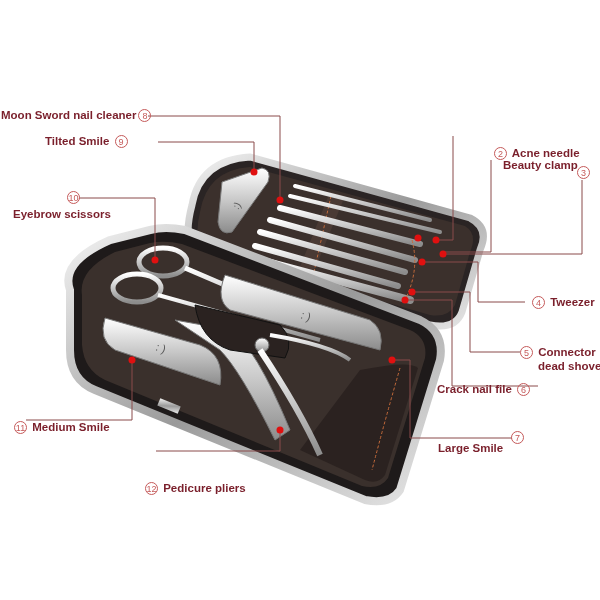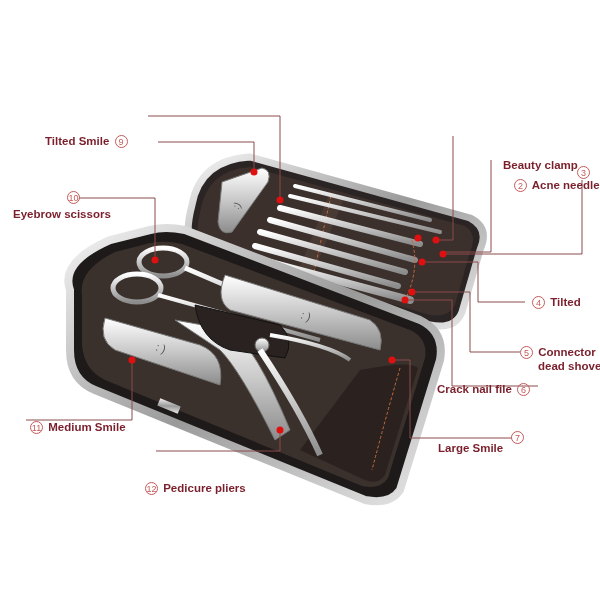--- a/index.html
+++ b/index.html
@@ -118,46 +118,49 @@
       <circle cx="436" cy="240" r="3.5"></circle>
       <circle cx="443" cy="254" r="3.5"></circle>
       <circle cx="418" cy="238" r="3.5"></circle>
       <circle cx="422" cy="262" r="3.5"></circle>
       <circle cx="412" cy="292" r="3.5"></circle>
       <circle cx="405" cy="300" r="3.5"></circle>
       <circle cx="392" cy="360" r="3.5"></circle>
     </g>
   </svg>
 
+  <div class="lbl" style="left:1px;top:109px;">
+    <span>Moon Sword nail cleaner</span><span class="num">8</span>
+  </div>
   <div class="lbl" style="left:45px;top:135px;">
     <span>Tilted Smile</span> <span class="num">9</span>
   </div>
   <div class="lbl" style="left:65px;top:191px;">
     <span class="num">10</span>
   </div>
   <div class="lbl" style="left:13px;top:208px;">
     <span>Eyebrow scissors</span>
   </div>
-  <div class="lbl" style="left:28px;top:421px;">
+  <div class="lbl" style="left:12px;top:421px;">
     <span class="num">11</span> <span>Medium Smile</span>
   </div>
   <div class="lbl" style="left:143px;top:450px;margin-top:32px;">
     <span class="num">12</span> <span>Pedicure pliers</span>
   </div>
-  <div class="lbl" style="left:512px;top:147px;margin-top:32px;">
+  <div class="lbl" style="left:492px;top:147px;">
     <span class="num">2</span> <span>Acne needle</span>
   </div>
   <div class="lbl" style="left:503px;top:159px;">
     <span>Beauty clamp</span>
   </div>
   <div class="lbl" style="left:575px;top:166px;">
     <span class="num">3</span>
   </div>
   <div class="lbl" style="left:530px;top:296px;">
-    <span class="num">4</span> <span>Tilted</span>
+    <span class="num">4</span> <span>Tweezer</span>
   </div>
   <div class="lbl" style="left:518px;top:346px;">
     <span class="num">5</span> <span>Connector</span>
   </div>
   <div class="lbl" style="left:538px;top:360px;">
     <span>dead shovel</span>
   </div>
   <div class="lbl" style="left:437px;top:383px;">
     <span>Crack nail file</span> <span class="num">6</span>
   </div>

